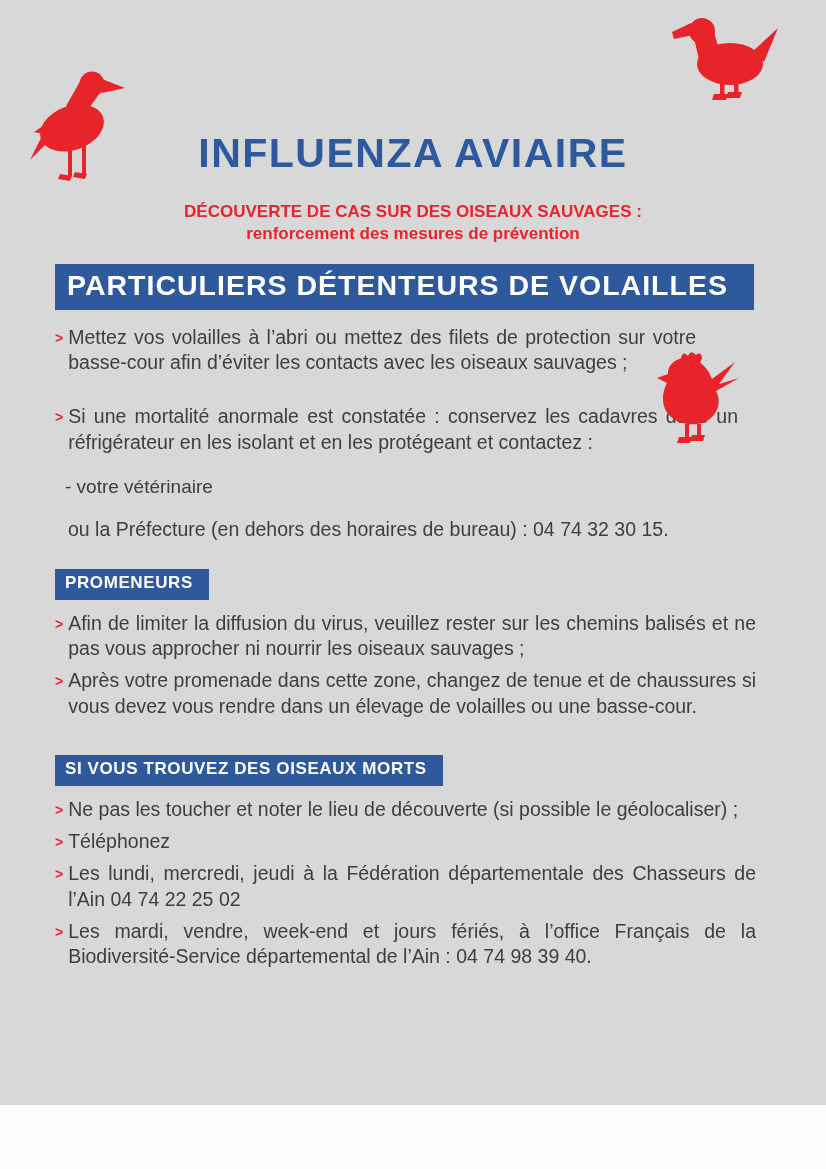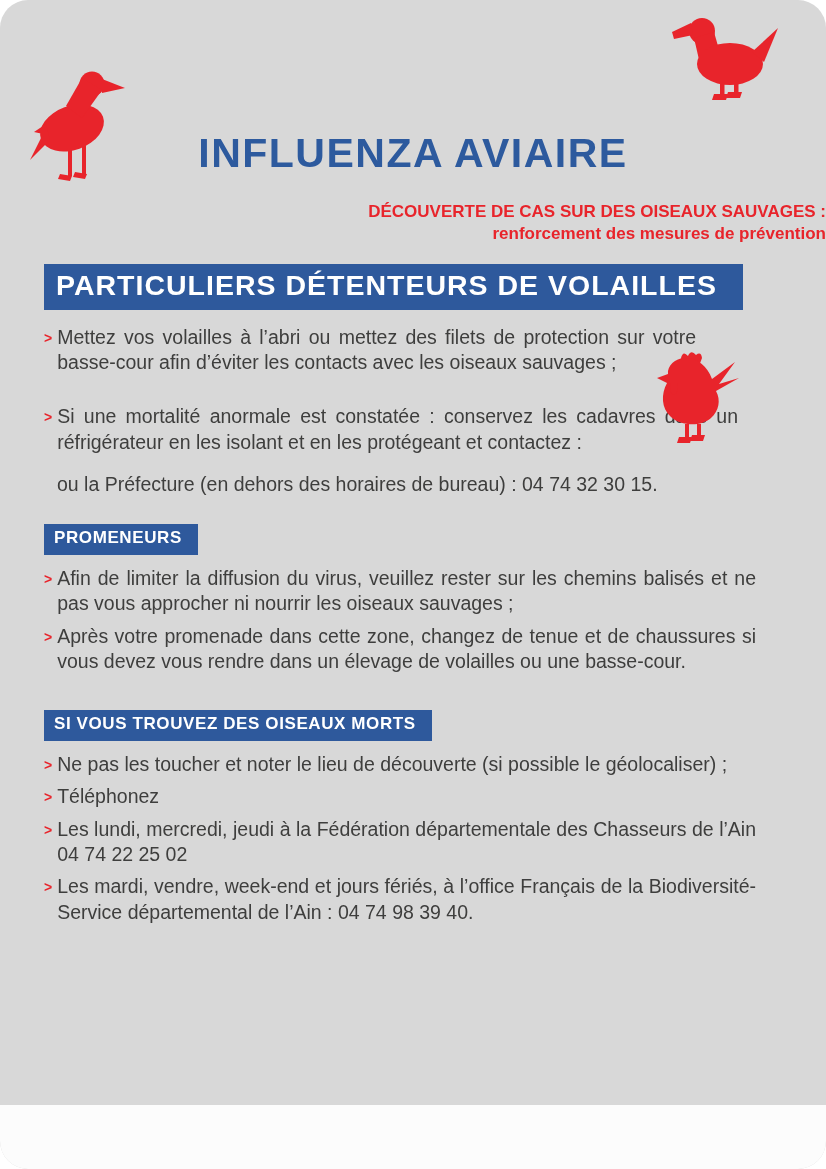--- a/index.html
+++ b/index.html
@@ -4,44 +4,43 @@
 <style>
   html,body { margin:0; padding:0; background:#ffffff; }
   .page {
     position:relative;
     width:826px; height:1169px;
     background:#d8d8d8;
     font-family:"Liberation Sans", sans-serif;
     color:#3e3e3d;
     overflow:hidden;
     margin:0 auto;
-    border-radius:28px;
   }
   .bird { position:absolute; }
   .bird svg { display:block; width:100%; height:100%; }
   .bird-fill { fill:#e8242b; }
 
   .header { padding-top:130px; text-align:center; position:relative; z-index:2; }
   .page-title {
     margin:0;
     font-size:41px;
     font-weight:700;
     letter-spacing:1.5px;
     color:#2d5a9e;
   }
-  .subtitle { margin-top:24px;text-align:right; }
+  .subtitle { margin-top:24px; }
   .subtitle p {
     margin:0;
     font-size:17px;
     font-weight:700;
     line-height:1.3;
     color:#e8242b;
   }
 
-  .content { padding:0 70px 0 32px; position:relative; z-index:1;margin-left:12px; }
+  .content { padding:0 70px 0 55px; position:relative; z-index:1; }
 
   .banner {
     display:inline-block;
     background:#2e599c;
     color:#ffffff;
     font-weight:700;
     line-height:1.1;
   }
   .banner-lg {
     margin-top:19px;
@@ -158,20 +157,21 @@
       <div class="bullet mt-first">
         <span class="marker">&gt;</span>
         <p class="btext" style="padding-right:60px;">Mettez vos volailles à l’abri ou mettez des filets de protection sur votre basse-cour afin d’éviter les contacts avec les oiseaux sauvages ;</p>
       </div>
 
       <div class="bullet gap-lg">
         <span class="marker">&gt;</span>
         <p class="btext" style="padding-right:18px;">Si une mortalité anormale est constatée : conservez les cadavres dans un réfrigérateur en les isolant et en les protégeant et contactez :</p>
       </div>
 
+      <p class="plain sub-item">- votre vétérinaire</p>
 
 
       <p class="plain contact">ou la Préfecture (en dehors des horaires de bureau) : 04 74 32 30 15.</p>
     </section>
 
     <section class="section-gap">
       <div class="banner banner-sm">
         <span>PROMENEURS</span>
       </div>
 

